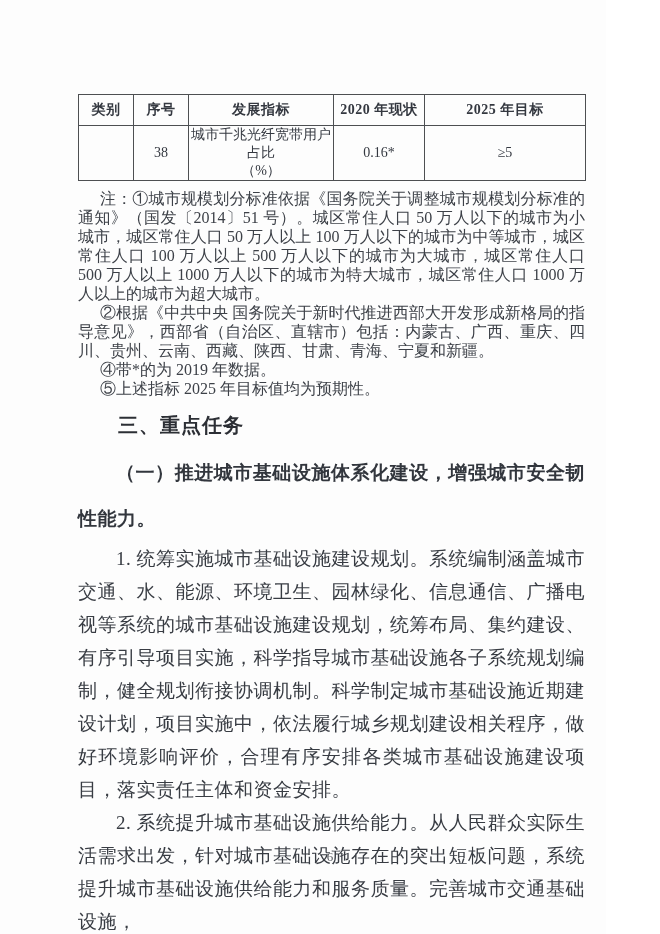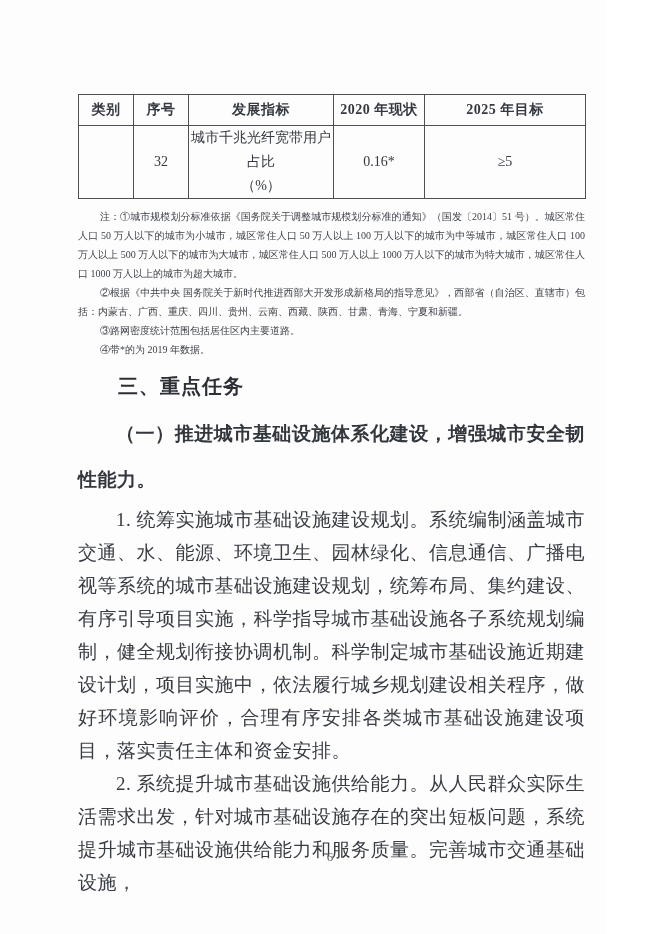--- a/index.html
+++ b/index.html
@@ -40,27 +40,27 @@
     font-weight:bold;
     letter-spacing:0.5px;
   }
   table.indicator td {
     height:44px;
     font-size:14px;
   }
   td.indicator-cell {
     text-align:left;
     padding-left:12px;
-    line-height:24px;
+    line-height:18px;
   }
 
   
   .notes {
     margin-top:8px;
-    font-size:10px;
+    font-size:16px;
     line-height:19px;
     color:#3d4148;
   }
   .note {
     margin:0;
     text-indent:22px;
     text-align:justify;
   }
 
   
@@ -120,36 +120,36 @@
           <th>类别</th>
           <th>序号</th>
           <th>发展指标</th>
           <th>2020 年现状</th>
           <th>2025 年目标</th>
         </tr>
       </thead>
       <tbody>
         <tr>
           <td></td>
-          <td>32</td>
+          <td>38</td>
           <td class="indicator-cell">
             <div>城市千兆光纤宽带用户占比</div>
             <div>（%）</div>
           </td>
           <td>0.16*</td>
           <td>≥5</td>
         </tr>
       </tbody>
     </table>
 
     <div class="notes">
       <p class="note"><span>注：</span><span>①城市规模划分标准依据《国务院关于调整城市规模划分标准的通知》（国发〔2014〕51 号）。城区常住人口 50 万人以下的城市为小城市，城区常住人口 50 万人以上 100 万人以下的城市为中等城市，城区常住人口 100 万人以上 500 万人以下的城市为大城市，城区常住人口 500 万人以上 1000 万人以下的城市为特大城市，城区常住人口 1000 万人以上的城市为超大城市。</span></p>
       <p class="note">②根据《中共中央 国务院关于新时代推进西部大开发形成新格局的指导意见》，西部省（自治区、直辖市）包括：内蒙古、广西、重庆、四川、贵州、云南、西藏、陕西、甘肃、青海、宁夏和新疆。</p>
-      <p class="note">③路网密度统计范围包括居住区内主要道路。</p>
       <p class="note">④带*的为 2019 年数据。</p>
+      <p class="note">⑤上述指标 2025 年目标值均为预期性。</p>
     </div>
 
     <h2 class="heading">三、重点任务</h2>
 
     <p class="sub">（一）推进城市基础设施体系化建设，增强城市安全韧性能力。</p>
 
     <p class="body-para">1. 统筹实施城市基础设施建设规划。系统编制涵盖城市交通、水、能源、环境卫生、园林绿化、信息通信、广播电视等系统的城市基础设施建设规划，统筹布局、集约建设、有序引导项目实施，科学指导城市基础设施各子系统规划编制，健全规划衔接协调机制。科学制定城市基础设施近期建设计划，项目实施中，依法履行城乡规划建设相关程序，做好环境影响评价，合理有序安排各类城市基础设施建设项目，落实责任主体和资金安排。</p>
     <p class="body-para">2. 系统提升城市基础设施供给能力。从人民群众实际生活需求出发，针对城市基础设施存在的突出短板问题，系统提升城市基础设施供给能力和服务质量。完善城市交通基础设施，</p>
 
   </div>

